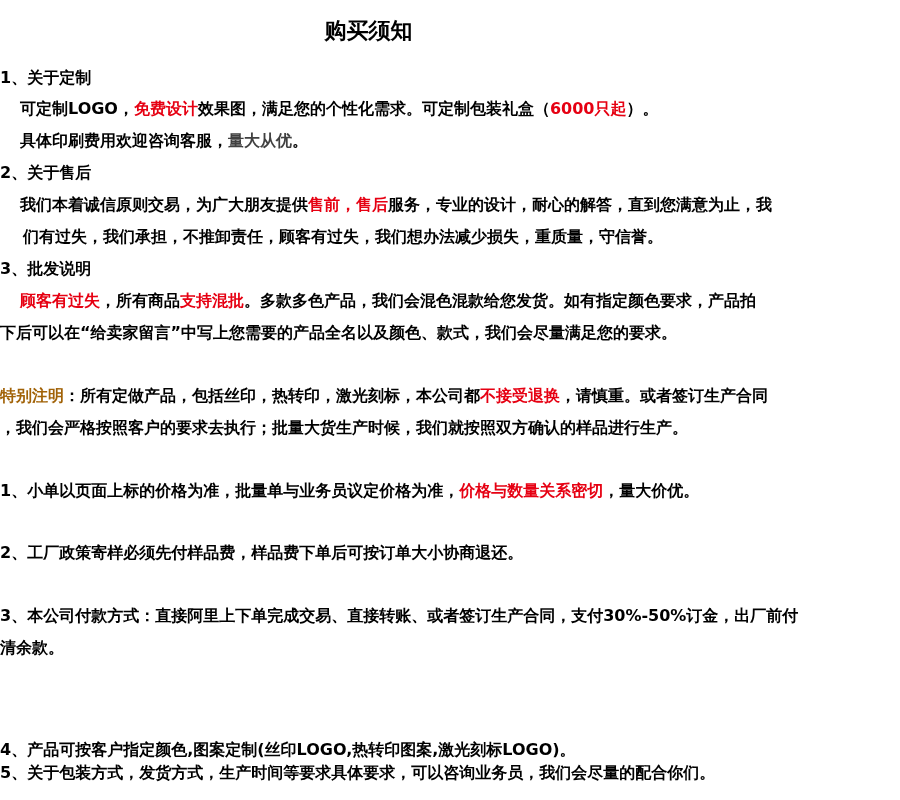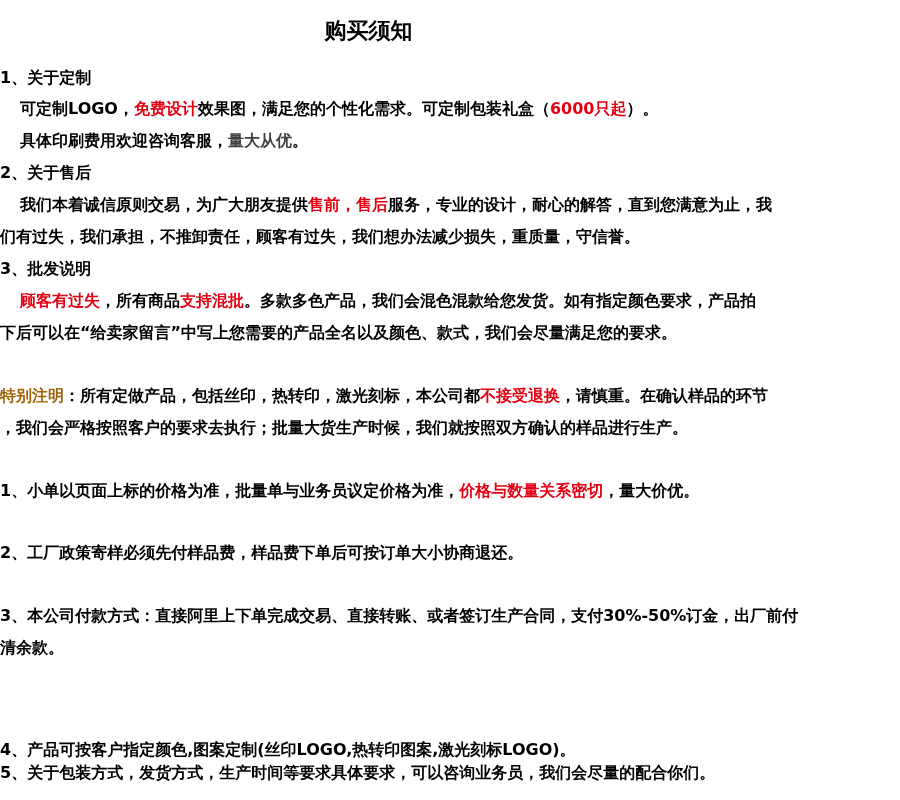--- a/index.html
+++ b/index.html
@@ -12,25 +12,25 @@
 </head>
 <body>
 
 <div class="title">购买须知</div>
 <div id="content">
     <div class="line" style="top: 68px; left: 0px;"><span>1、关于定制</span></div>
     <div class="line" style="top: 99px; left: 20px;"><span>可定制LOGO，</span><span class="red" style="color: rgb(230, 0, 18);">免费设计</span><span>效果图，满足您的个性化需求。可定制包装礼盒（</span><span class="red" style="color: rgb(230, 0, 18);">6000只起</span><span>）。</span></div>
     <div class="line" style="top: 131px; left: 20px;"><span>具体印刷费用欢迎咨询客服，</span><span class="red" style="color: #404040;">量大从优</span><span>。</span></div>
     <div class="line" style="top: 163px; left: 0px;"><span>2、关于售后</span></div>
     <div class="line" style="top: 195px; left: 20px;"><span>我们本着诚信原则交易，为广大朋友提供</span><span class="red" style="color: rgb(230, 0, 18); margin-top: 36px;">售前，售后</span><span>服务，专业的设计，耐心的解答，直到您满意为止，我</span></div>
-    <div class="line" style="top: 227px; left: 0px;"><span>们有过失，我们承担，不推卸责任，顾客有过失，我们想办法减少损失，重质量，守信誉。</span></div>
+    <div class="line" style="top: 227px; left: 0px; padding-left: 23px;"><span>们有过失，我们承担，不推卸责任，顾客有过失，我们想办法减少损失，重质量，守信誉。</span></div>
     <div class="line" style="top: 259px; left: 0px;"><span>3、批发说明</span></div>
     <div class="line" style="top: 291px; left: 20px;"><span class="red" style="color: rgb(230, 0, 18);">顾客有过失</span><span>，所有商品</span><span class="red" style="color: rgb(230, 0, 18);">支持混批</span><span>。多款多色产品，我们会混色混款给您发货。如有指定颜色要求，产品拍</span></div>
     <div class="line" style="top: 323px; left: 0px;"><span>下后可以在“给卖家留言”中写上您需要的产品全名以及颜色、款式，我们会尽量满足您的要求。</span></div>
-    <div class="line" style="top: 386px; left: 0px;"><span class="red" style="color: #a16207;">特别注明</span><span>：所有定做产品，包括丝印，热转印，激光刻标，本公司都</span><span class="red" style="color: rgb(230, 0, 18);">不接受退换</span><span>，请慎重。在确认样品的环节</span></div>
+    <div class="line" style="top: 386px; left: 0px;"><span class="red" style="color: #a16207;">特别注明</span><span>：所有定做产品，包括丝印，热转印，激光刻标，本公司都</span><span class="red" style="color: rgb(230, 0, 18);">不接受退换</span><span>，请慎重。或者签订生产合同</span></div>
     <div class="line" style="top: 418px; left: 0px;"><span>，我们会严格按照客户的要求去执行；批量大货生产时候，我们就按照双方确认的样品进行生产。</span></div>
     <div class="line" style="top: 481px; left: 0px;"><span>1、小单以页面上标的价格为准，批量单与业务员议定价格为准，</span><span class="red" style="color: rgb(230, 0, 18);">价格与数量关系密切</span><span>，量大价优。</span></div>
     <div class="line" style="top: 543px; left: 0px;"><span>2、工厂政策寄样必须先付样品费，样品费下单后可按订单大小协商退还。</span></div>
     <div class="line" style="top: 606px; left: 0px;"><span>3、本公司付款方式：直接阿里上下单完成交易、直接转账、或者签订生产合同，支付30%-50%订金，出厂前付</span></div>
     <div class="line" style="top: 638px; left: 0px;"><span>清余款。</span></div>
     <div class="line" style="top: 701px; left: 0px; margin-top: 39px;"><span>4、产品可按客户指定颜色,图案定制(丝印LOGO,热转印图案,激光刻标LOGO)。</span></div>
     <div class="line" style="top: 763px; left: 0px;"><span>5、关于包装方式，发货方式，生产时间等要求具体要求，可以咨询业务员，我们会尽量的配合你们。</span></div>
   </div>
 
 </body></html>

